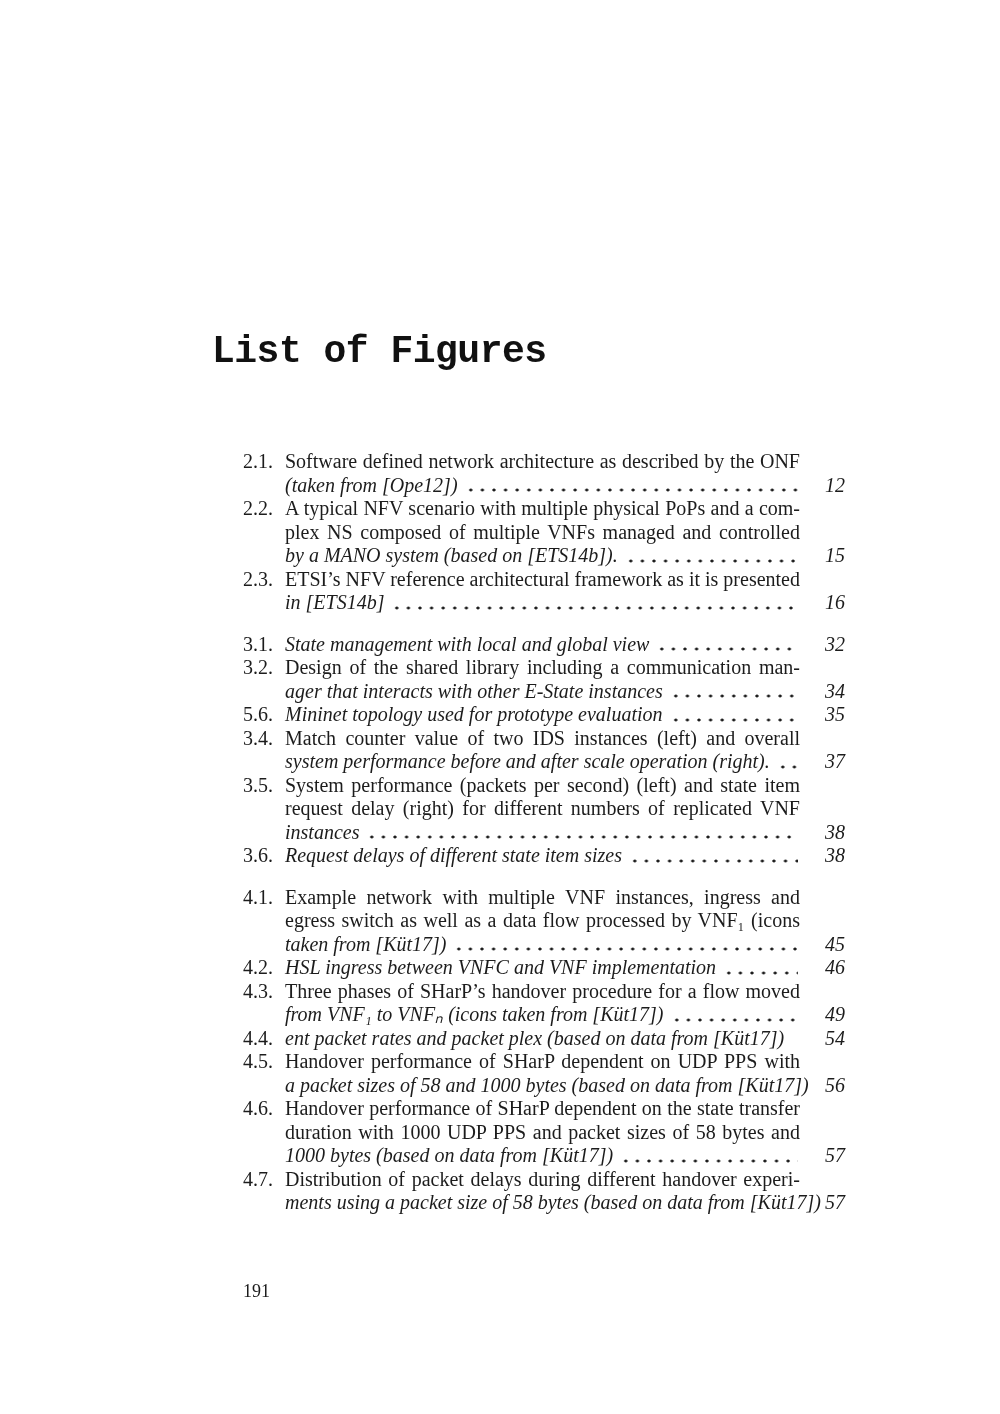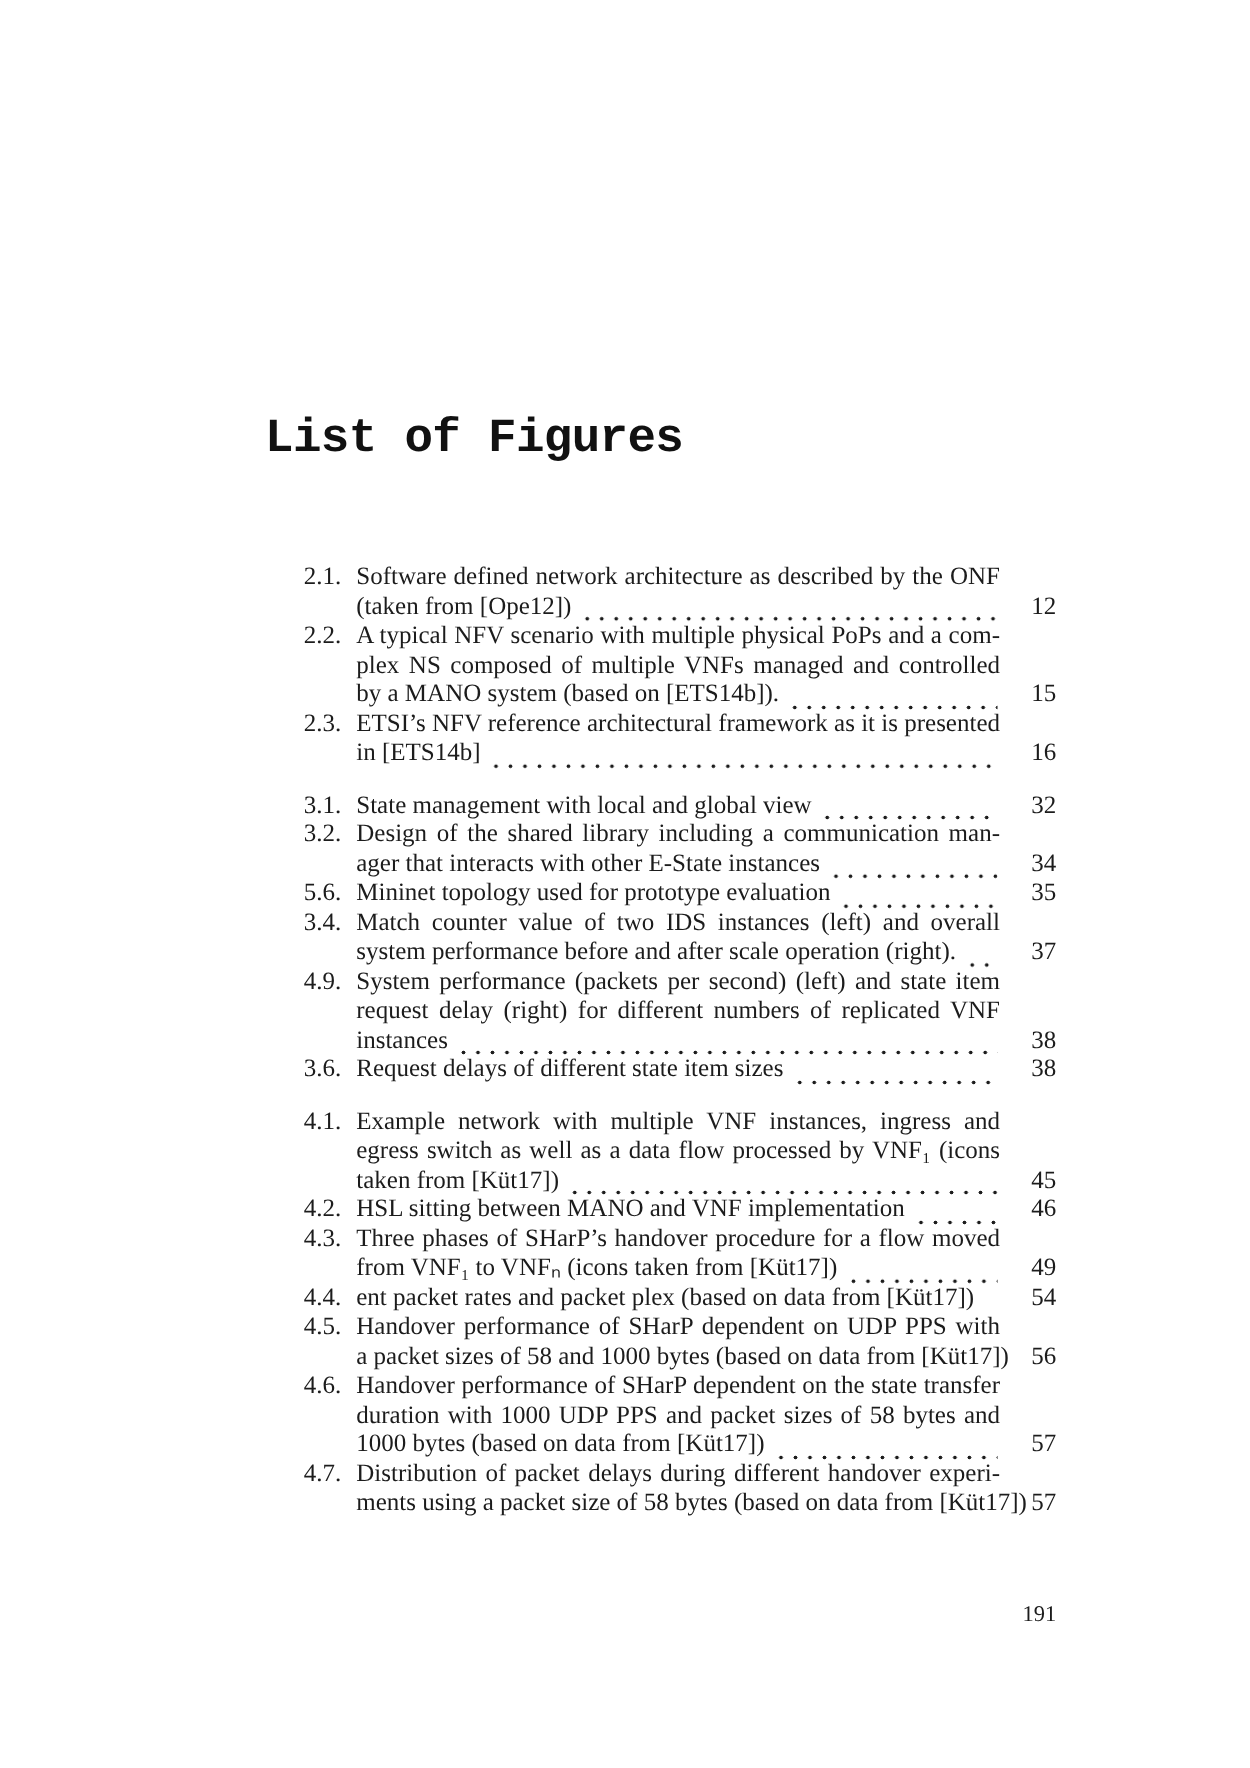--- a/index.html
+++ b/index.html
@@ -31,22 +31,23 @@
   .entry { position: relative; padding-left: 42px; }
   .num { position: absolute; left: 0; top: 0; }
   .line {
     width: 515px;
     text-align: justify;
     text-align-last: justify;
   }
   .lastline {
     width: 515px;
     display: flex;
-    align-items: flex-end;
+    align-items: center;
     position: relative;
+    font-style: italic;
   }
   .txt { white-space: nowrap; flex: 0 0 auto; }
   .leader {
     flex: 1 1 auto;
     min-width: 0;
     height: 14px;
     margin-left: 7px;
     margin-right: 2px;
   }
   .leader.dots {
@@ -59,21 +60,20 @@
     position: absolute;
     right: -45px;
     bottom: 0;
     width: 45px;
     text-align: right;
   }
   .footer {
     position: absolute;
     left: 243px; top: 1281px;
     width: 602px;
-    text-align: right;
     font-size: 18px;
   }
 </style>
 </head>
 <body>
 
 <div class="page">
   <h1 class="title">List of Figures</h1>
   <div class="lof" id="lof">
       <div class="group">
@@ -149,21 +149,21 @@
           <div class="lines">
             <div class="line">Match counter value of two IDS instances (left) and overall</div>
             <div class="lastline">
               <span class="txt">system performance before and after scale operation (right).</span>
               <span class="leader dots"></span>
               <span class="pg">37</span>
             </div>
           </div>
         </div>
         <div class="entry">
-          <span class="num">4.9.</span>
+          <span class="num">3.5.</span>
           <div class="lines">
             <div class="line">System performance (packets per second) (left) and state item</div>
             <div class="line">request delay (right) for different numbers of replicated VNF</div>
             <div class="lastline">
               <span class="txt">instances</span>
               <span class="leader dots"></span>
               <span class="pg">38</span>
             </div>
           </div>
         </div>
@@ -188,21 +188,21 @@
               <span class="txt">taken from [Küt17])</span>
               <span class="leader dots"></span>
               <span class="pg">45</span>
             </div>
           </div>
         </div>
         <div class="entry">
           <span class="num">4.2.</span>
           <div class="lines">
             <div class="lastline">
-              <span class="txt">HSL sitting between MANO and VNF implementation</span>
+              <span class="txt">HSL ingress between VNFC and VNF implementation</span>
               <span class="leader dots"></span>
               <span class="pg">46</span>
             </div>
           </div>
         </div>
         <div class="entry">
           <span class="num">4.3.</span>
           <div class="lines">
             <div class="line">Three phases of SHarP’s handover procedure for a flow moved</div>
             <div class="lastline">

